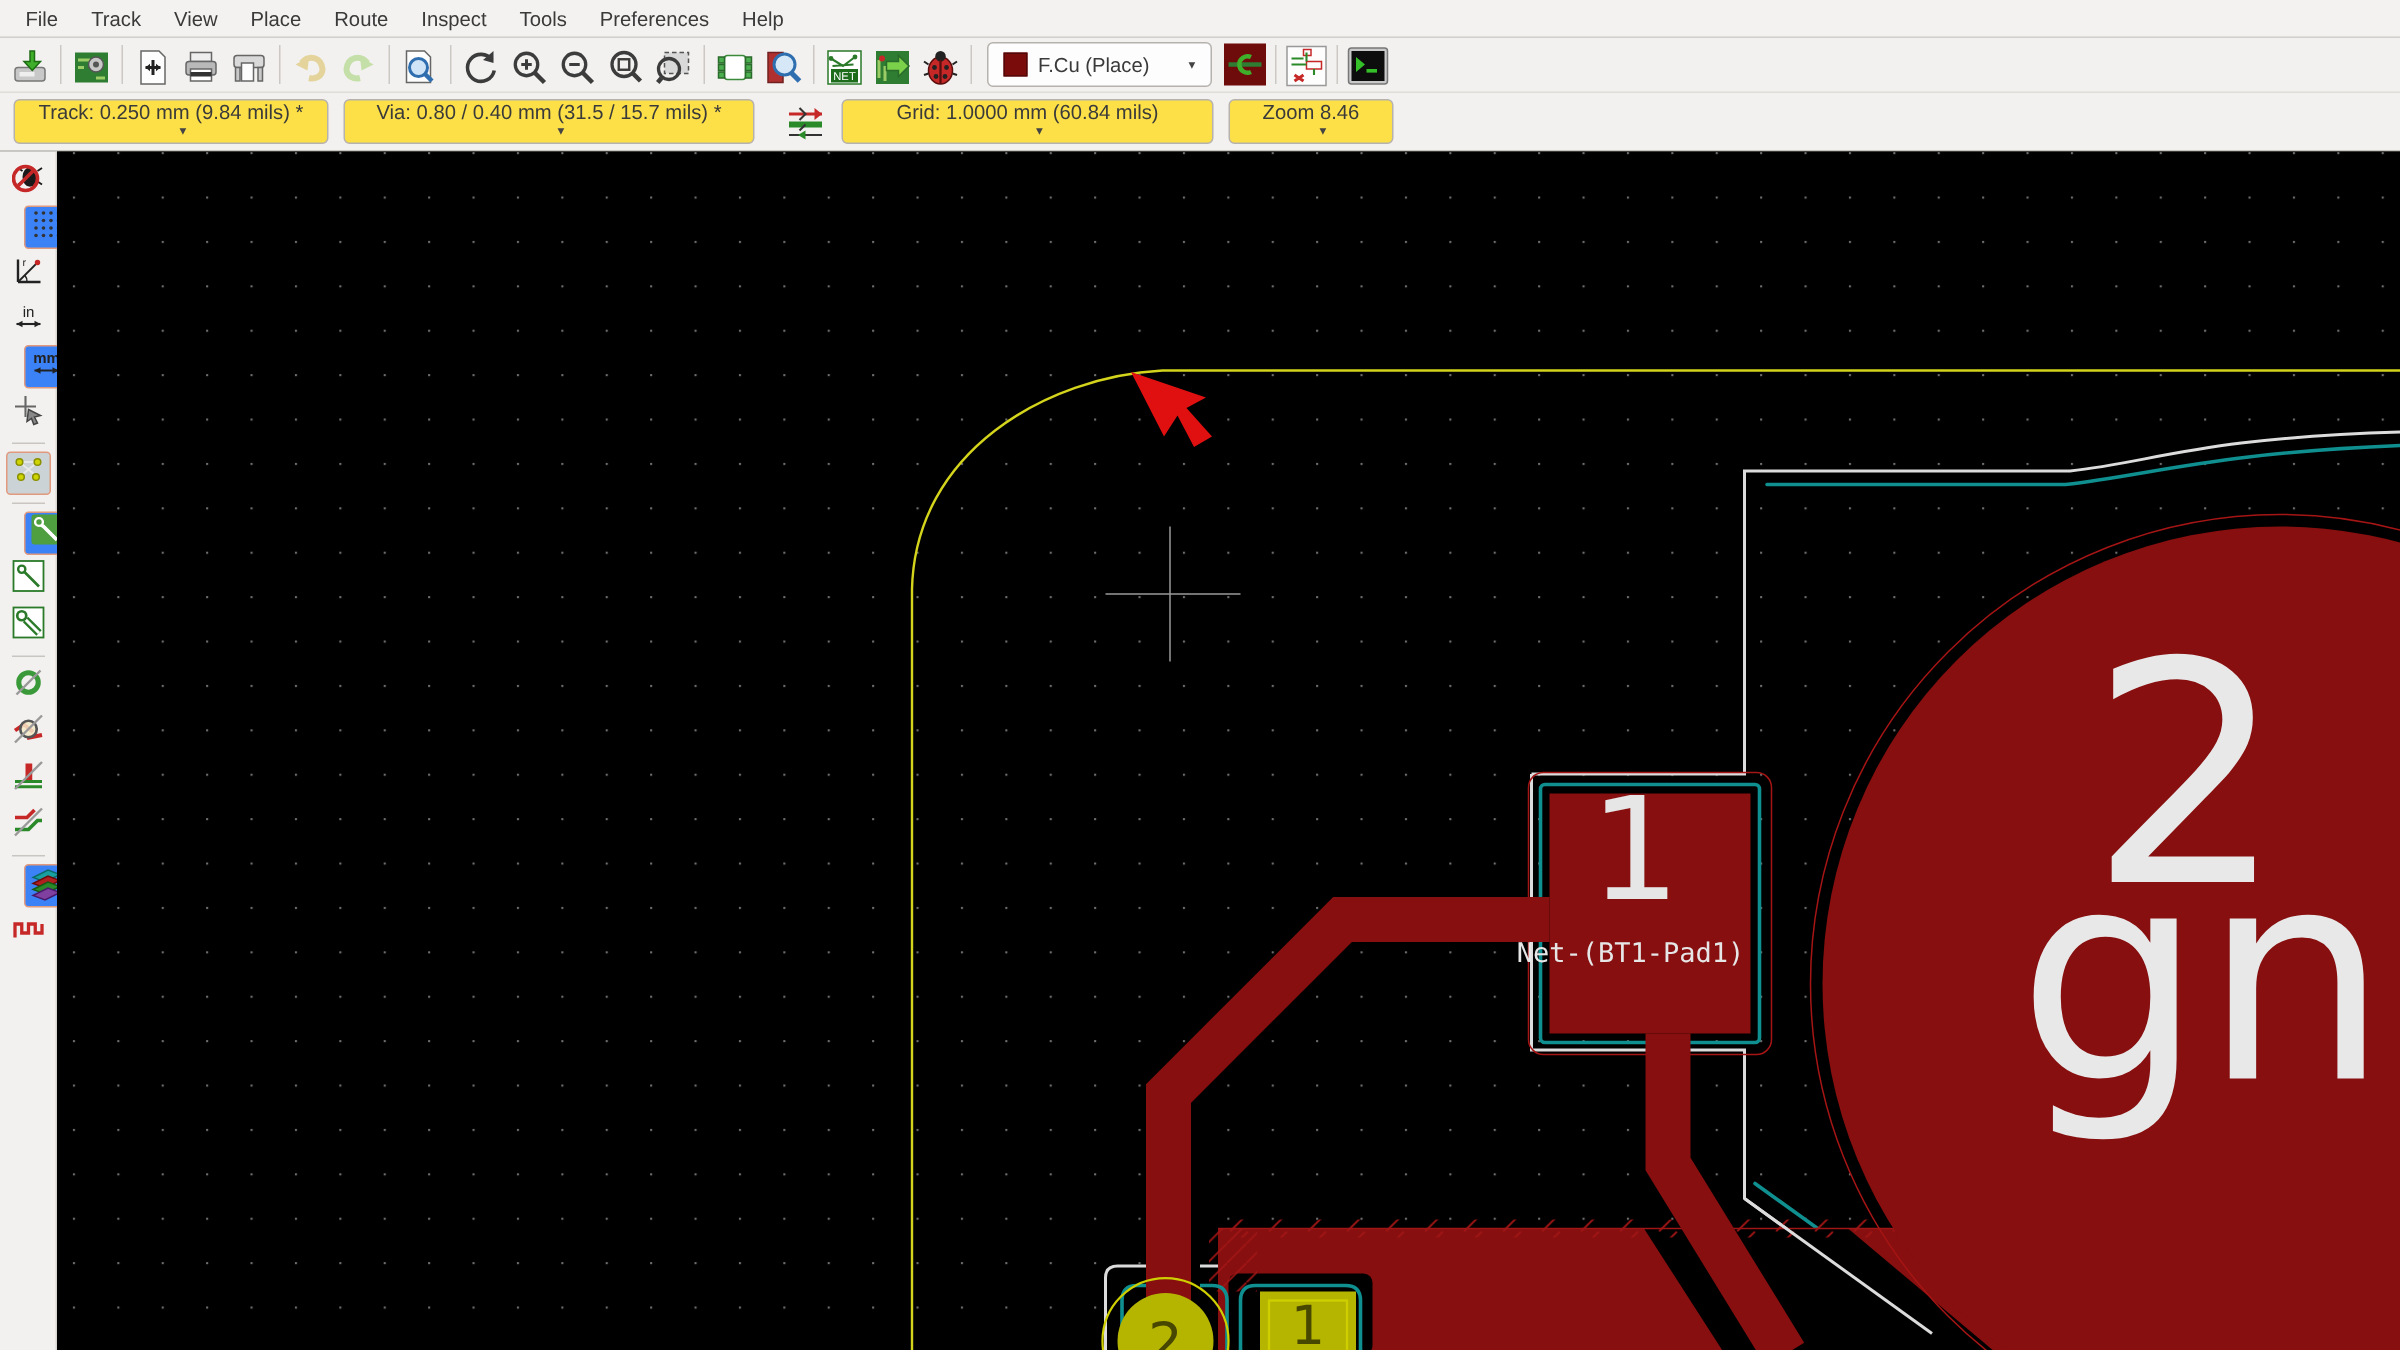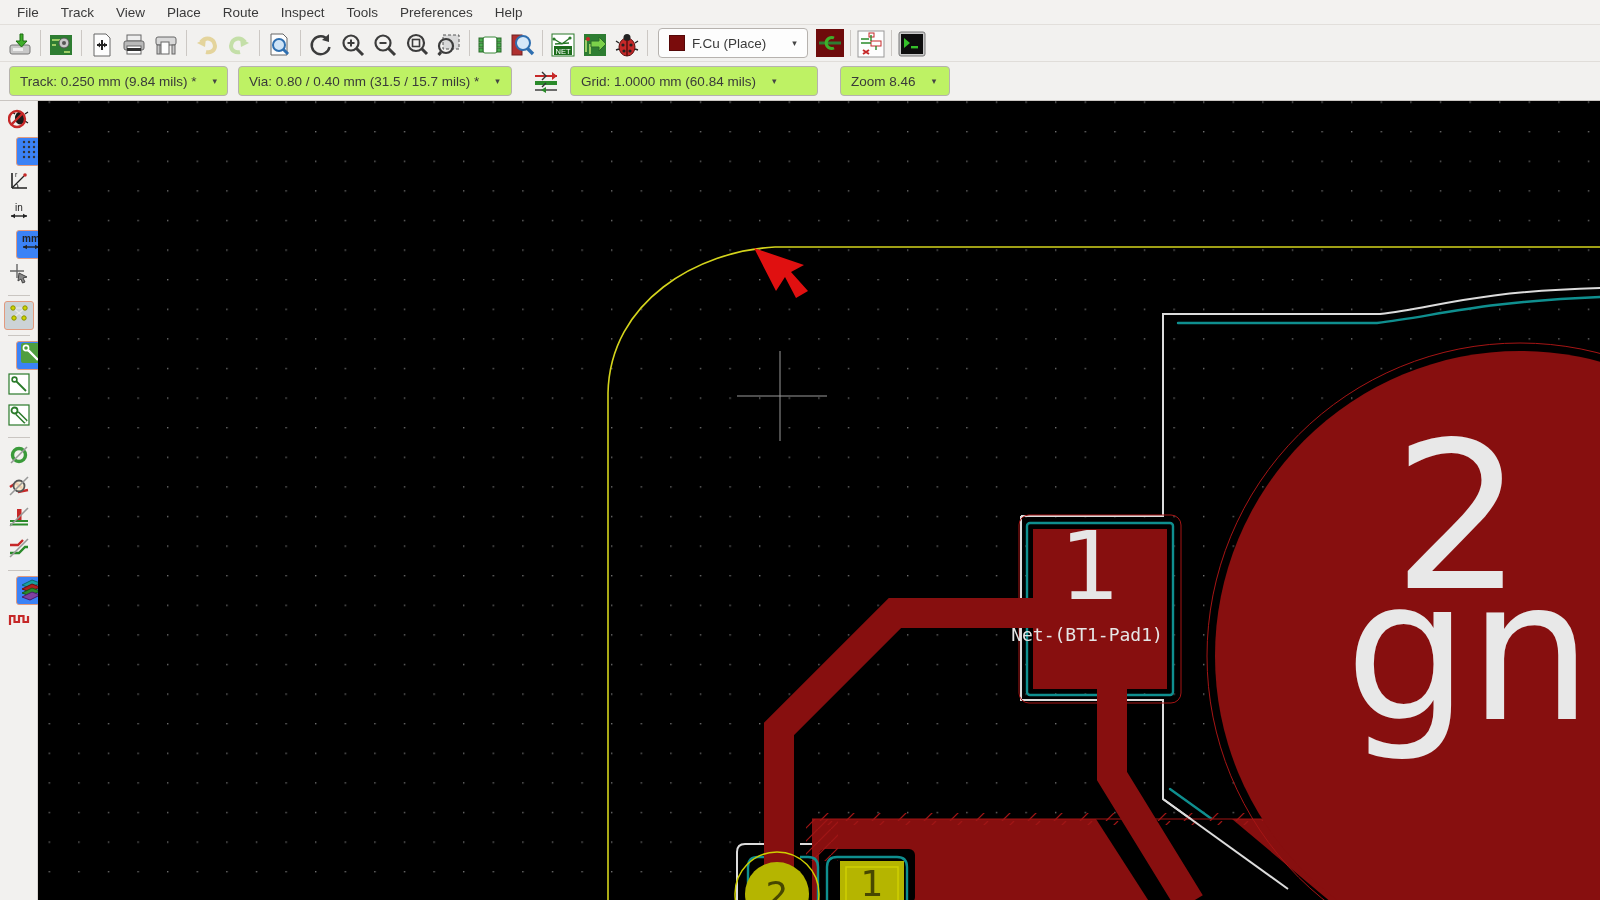--- a/index.html
+++ b/index.html
@@ -9,22 +9,22 @@
   .menubar{height:24px;display:flex;align-items:flex-end;background:#f3f2f0;padding:0 6px;
     font-size:13.5px;border-bottom:1px solid #e2dfdb;}
   .menu-item{padding:0 11px;height:100%;display:flex;align-items:center;cursor:default;}
   
   .toolbar{height:36px;display:flex;align-items:center;background:#f2f1ef;padding:0 4px;
     border-bottom:1px solid #e0ddd9;}
   .tbtn{width:32px;height:30px;display:flex;align-items:flex-end;justify-content:center;border-radius:3px;}
   .sep{width:1px;height:26px;background:#ccc8c4;margin:0 4px;}
   .toolbar2{height:38px;display:flex;align-items:center;background:#f2f1ef;padding:0 9px;
     border-bottom:1px solid #c9c5c1;font-size:13.5px;}
-  .drop{height:28px;background:#bef264;border:1px solid #b6b2ae;border-radius:4px;display:flex;
-    align-items:center;padding:0 10px;margin-right:10px;white-space:nowrap;}
+  .drop{height:28px;background:#fde047;border:1px solid #b6b2ae;border-radius:4px;display:flex;
+    align-items:center;padding:0 10px;margin-right:10px;white-space:nowrap;flex-direction:column;}
   .caret{margin-left:16px;font-size:9px;color:#444;}
   .layersel{height:28px;background:#fdfdfd;border:1px solid #b6b2ae;border-radius:4px;display:flex;
     align-items:center;padding:0 10px;margin:0 6px;font-size:13.5px;white-space:nowrap;}
   .swatch{width:14px;height:14px;background:#7a0c0c;margin-right:7px;border:1px solid #550808;}
   
   .main{display:flex;height:802px;}
   .toolcol{width:37px;background:#f2f1ef;border-right:1px solid #d9d5d1;display:flex;
     flex-direction:column;align-items:center;padding-top:5px;gap:2px;}
   .sbtn{width:28px;height:27px;border-radius:3px;display:flex;align-items:flex-start;justify-content:center;
     border:1px solid transparent;text-decoration:underline;}
@@ -255,21 +255,21 @@
       <path d="M3,22 H25" stroke="#333" stroke-width="1.4"></path>
       <path d="M10,4 L14,8 L10,12 M14,15 L10,19" stroke="#333" stroke-width="1.4" fill="none"></path>
       <polygon points="20,4 25,8 20,12" fill="#c62828"></polygon>
       <polygon points="14,19 9,22 14,25" fill="#2a8a2a"></polygon>
     </svg>
   </div>
   <div class="drop" style="min-width:226px">
     <span>Grid: 1.0000 mm (60.84 mils)</span>
     <span class="caret">▾</span>
   </div>
-  <div class="drop" style="min-width:88px;margin-left:12px">
+  <div class="drop" style="min-width:88px;">
     <span>Zoom 8.46</span>
     <span class="caret">▾</span>
   </div>
 </div>
 
 <div class="main">
 
   <div class="toolcol chrome">
     <div class="sbtn">
       <svg width="22" height="22" viewBox="0 0 22 22">

